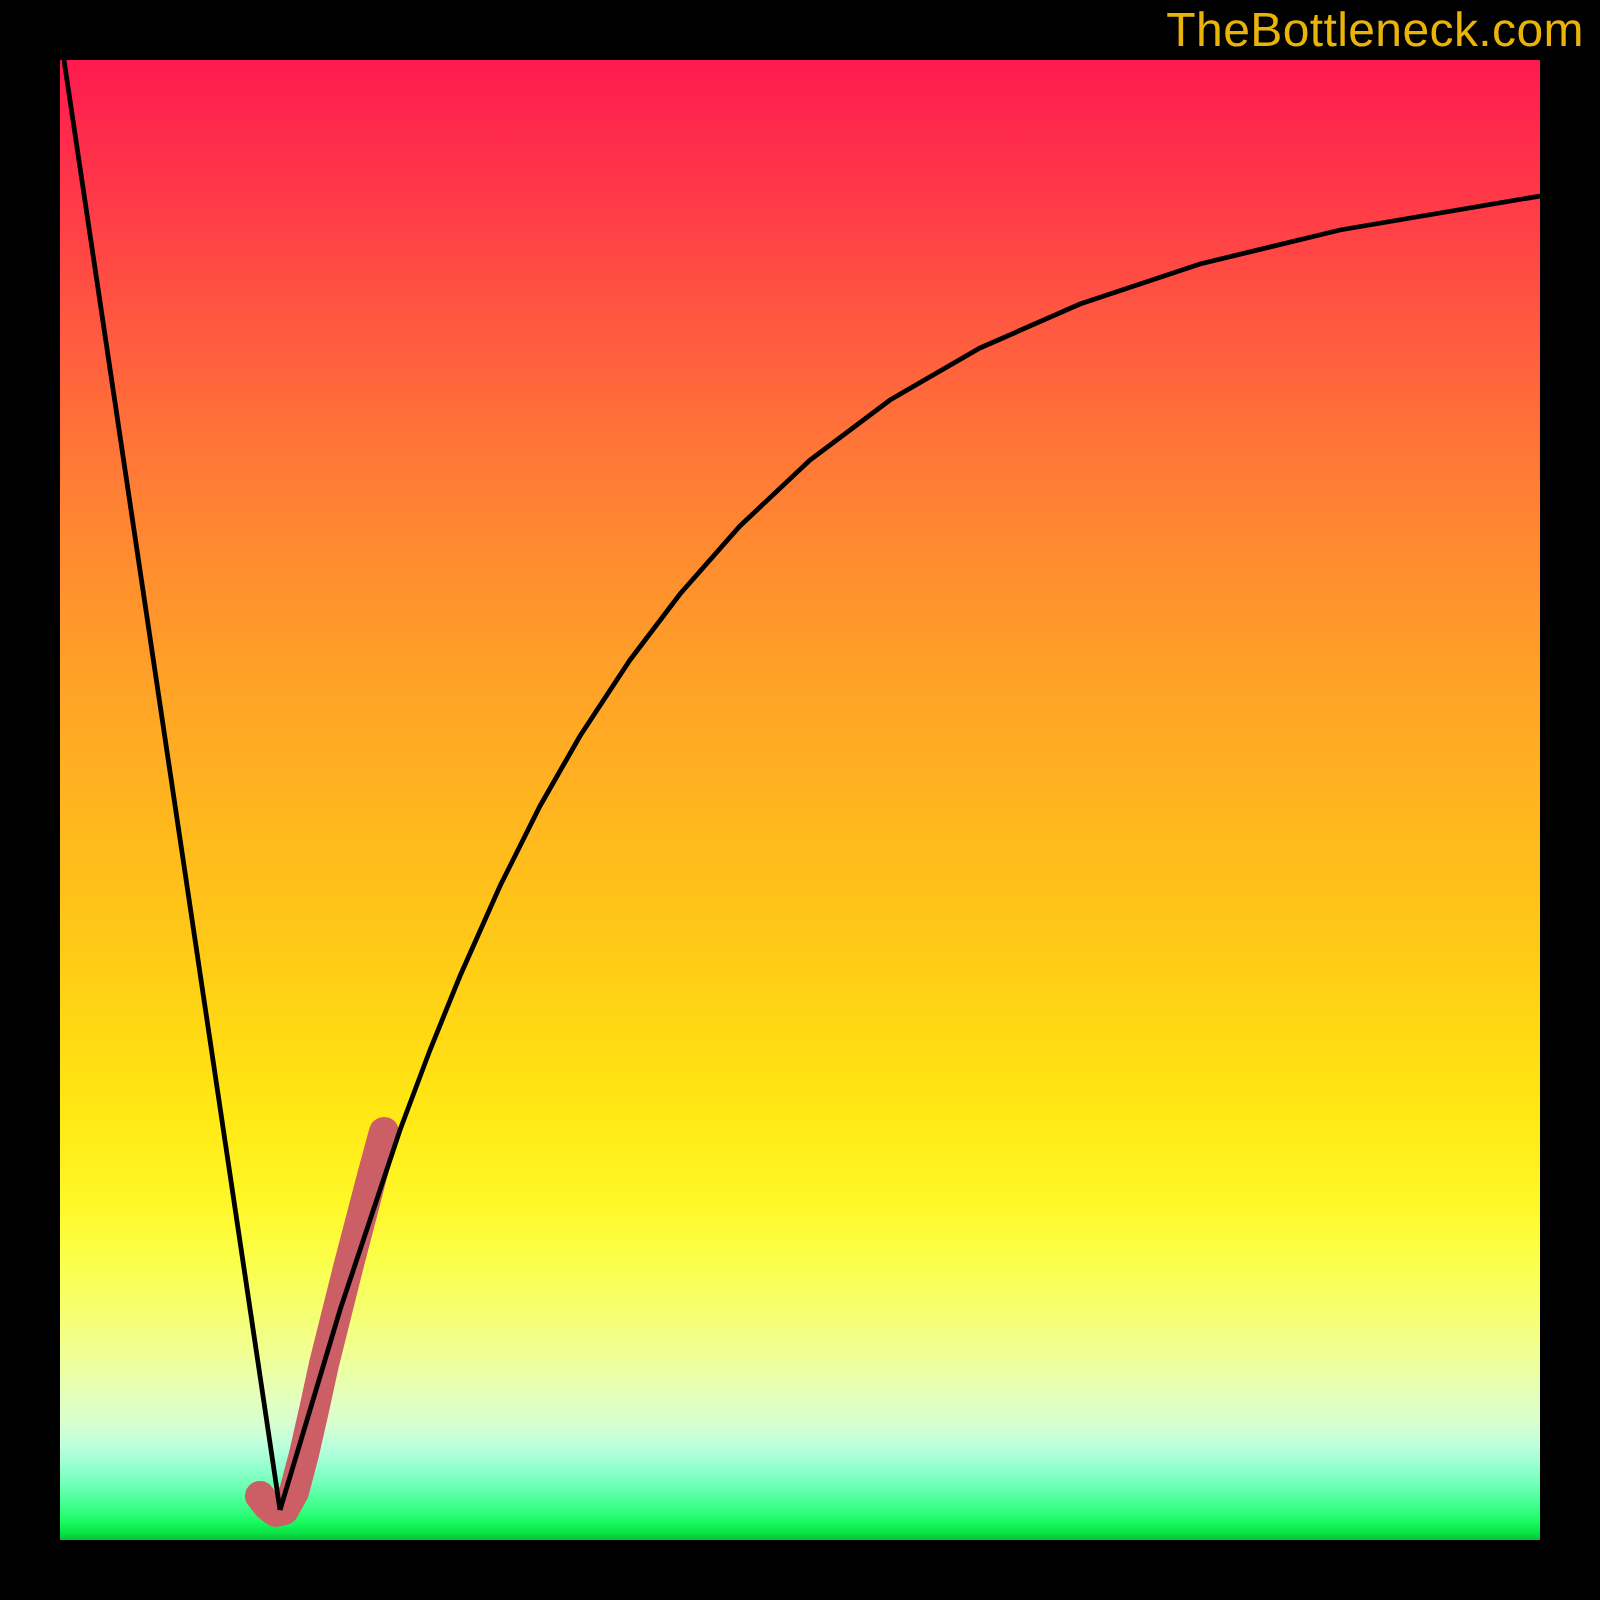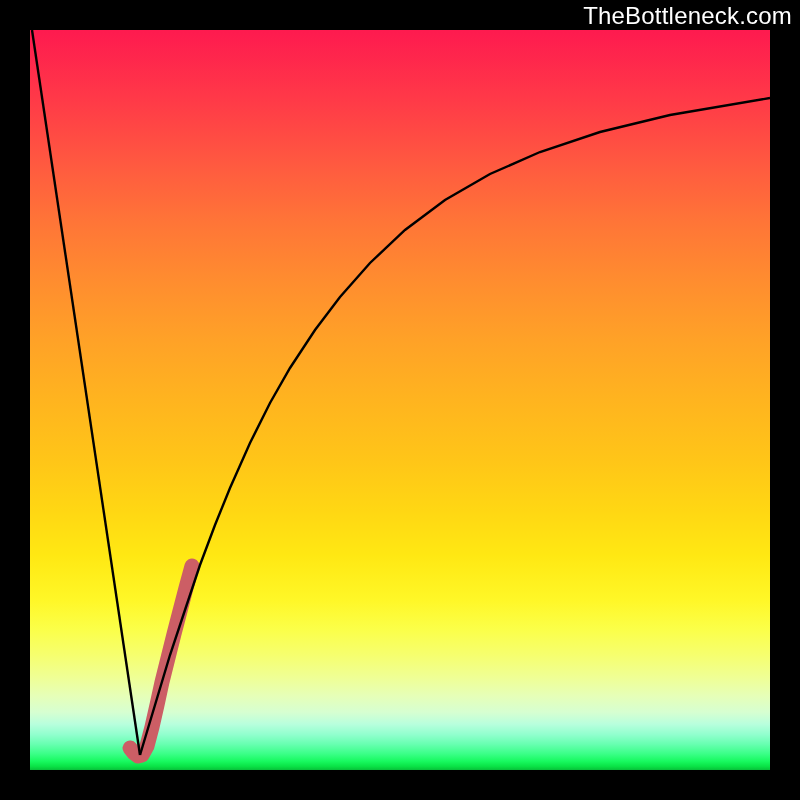--- a/index.html
+++ b/index.html
@@ -10,21 +10,21 @@
     height: 800px;
     background: #000;
   }
   .watermark {
     position: absolute;
     top: 2px;
     right: 8px;
     font-family: Arial, Helvetica, sans-serif;
     font-size: 24px;
     font-weight: 400;
-    color: #ffffff;
+    color: #eab308;
     letter-spacing: 0.2px;
     z-index: 10;
   }
   .plot-area {
     position: absolute;
     left: 30px;
     top: 30px;
     width: 740px;
     height: 740px;
     overflow: hidden;

